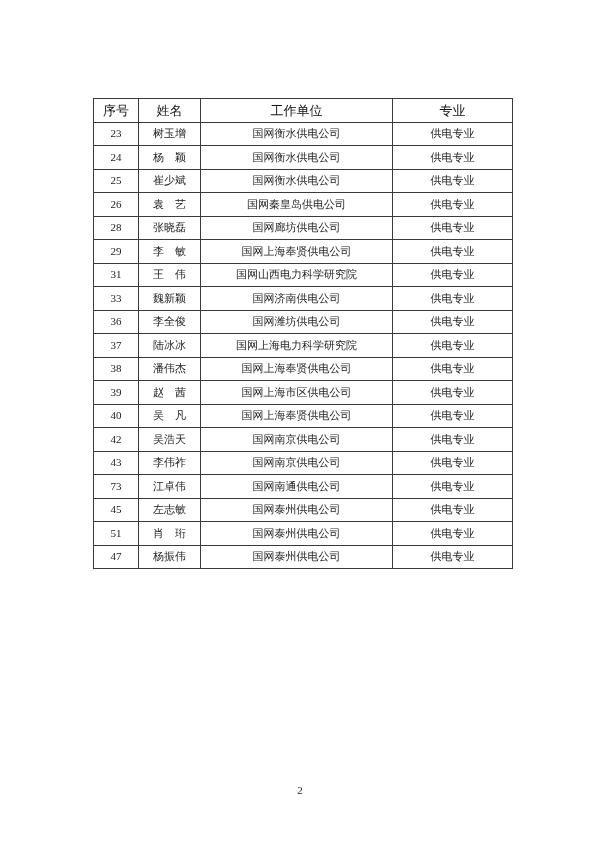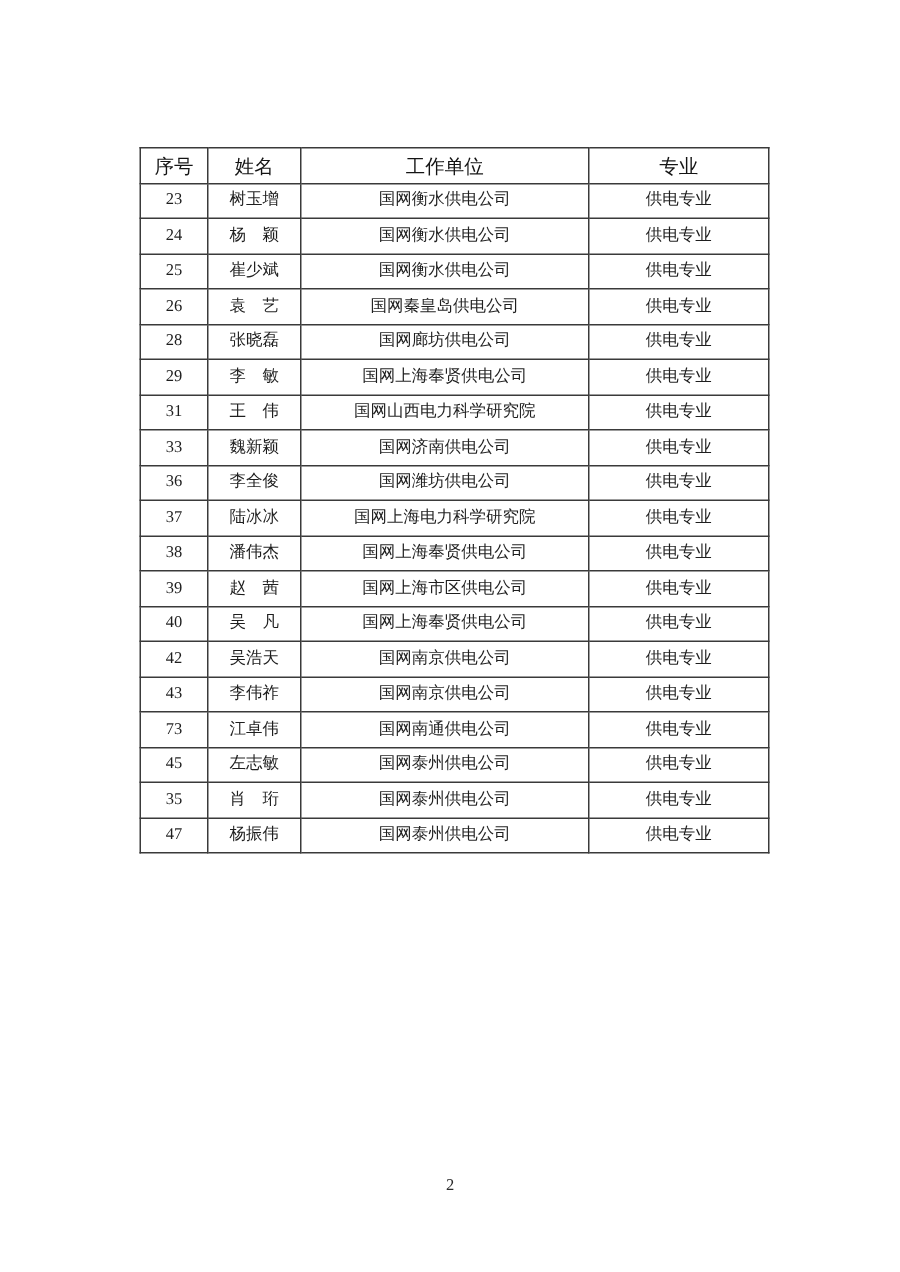--- a/index.html
+++ b/index.html
@@ -170,21 +170,21 @@
           <td>国网南通供电公司</td>
           <td>供电专业</td>
         </tr>
         <tr>
           <td>45</td>
           <td>左志敏</td>
           <td>国网泰州供电公司</td>
           <td>供电专业</td>
         </tr>
         <tr>
-          <td>35</td>
+          <td>51</td>
           <td>肖　珩</td>
           <td>国网泰州供电公司</td>
           <td>供电专业</td>
         </tr>
         <tr>
           <td>47</td>
           <td>杨振伟</td>
           <td>国网泰州供电公司</td>
           <td>供电专业</td>
         </tr>

